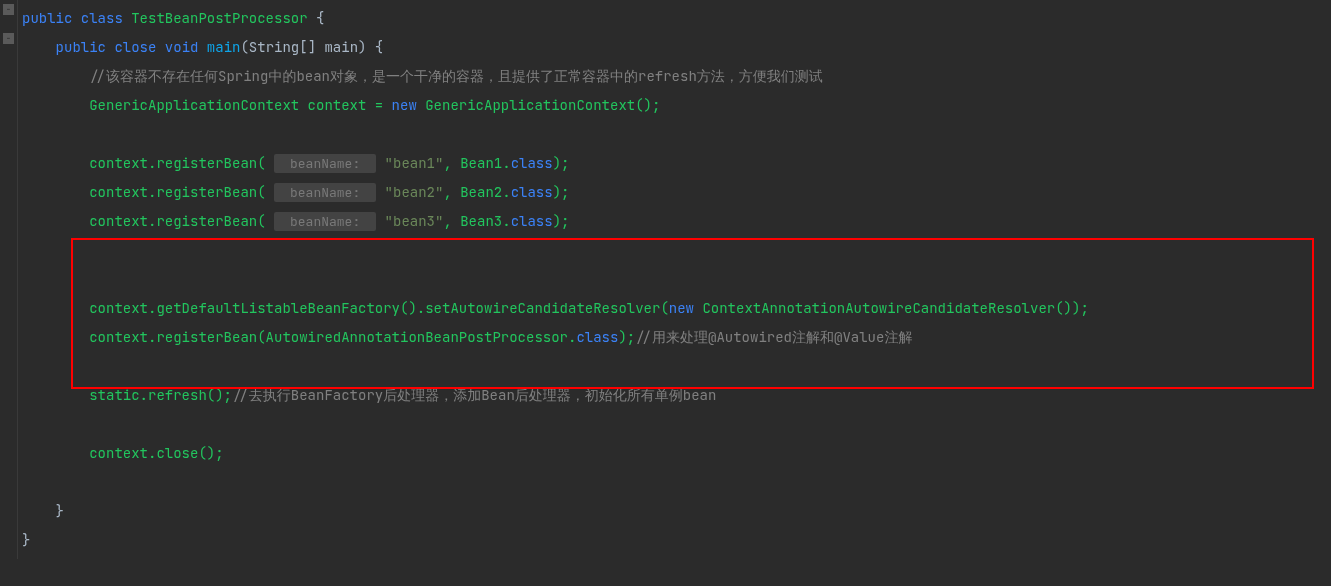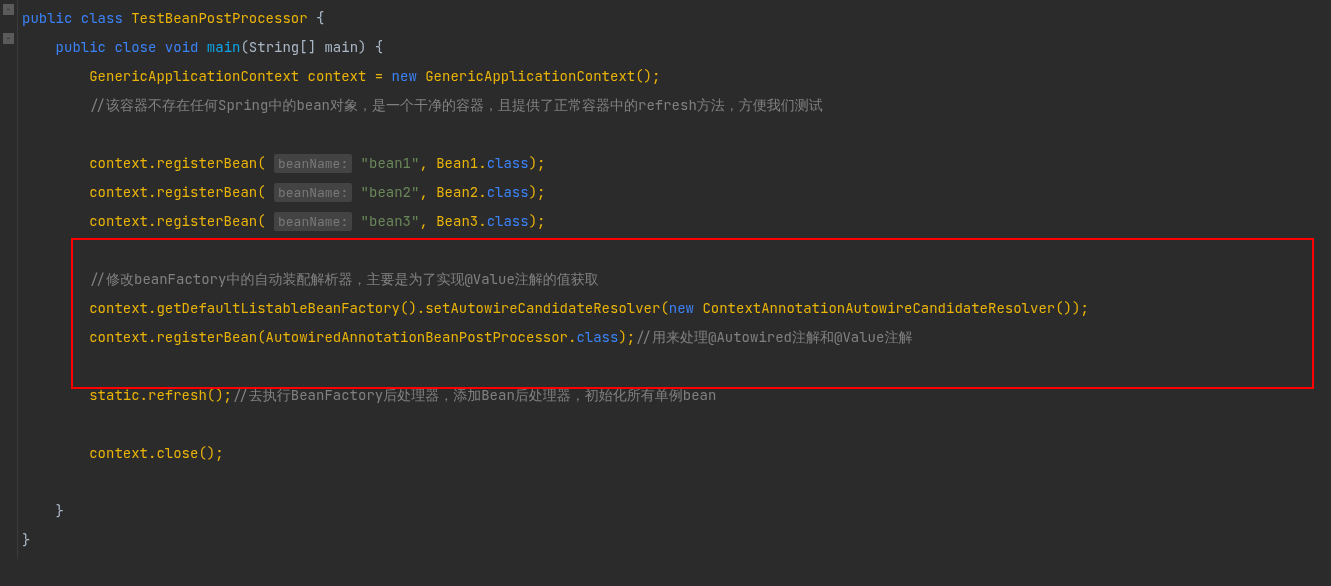--- a/index.html
+++ b/index.html
@@ -62,25 +62,25 @@
       position: relative;
       z-index: 1;
     }
     .kw { color: #3b82f6; }
     .method { color: #0ea5e9; }
     .str { color: #6a8759; }
     .comment { color: #808080; }
     .param-hint {
       background-color: #434343;
       color: #787878;
-      padding: 1px 4px;
+      padding: 1px 16px;
       border-radius: 2px;
       font-size: 13px;
     }
-    .ident { color: #eab308; }
+    .ident { color: #22c55e; }
     .punct { color: #a9b7c6; }
     .red-box {
       position: absolute;
       border: 2px solid #ff0000;
       z-index: 5;
       pointer-events: none;
     }
   </style>
 </head>
 <body>
@@ -89,35 +89,35 @@
   <div class="gutter">
     <div class="fold-icon" style="top: 4px;">−</div>
     <div class="fold-icon" style="top: 33px;">−</div>
   </div>
   <div class="code-area">
 
     <div class="line"><span class="line-content"><span class="kw">public</span> <span class="kw">class</span> <span class="ident">TestBeanPostProcessor</span><span class="punct"> {</span></span></div>
 
     <div class="line"><span class="line-content"><span>    </span><span class="kw">public</span> <span class="kw">close</span> <span class="kw">void</span> <span class="method">main</span><span class="punct">(String[] main) {</span></span></div>
 
+    <div class="line"><span class="line-content"><span>        </span><span class="comment">//该容器不存在任何Spring中的bean对象，是一个干净的容器，且提供了正常容器中的refresh方法，方便我们测试</span></span></div>
+
     <div class="line"><span class="line-content"><span>        </span><span class="ident">GenericApplicationContext context = </span><span class="kw">new</span><span class="ident"> GenericApplicationContext();</span></span></div>
-
-    <div class="line"><span class="line-content"><span>        </span><span class="comment">//该容器不存在任何Spring中的bean对象，是一个干净的容器，且提供了正常容器中的refresh方法，方便我们测试</span></span></div>
 
     <div class="line"><span class="line-content"> </span></div>
 
     <div class="line"><span class="line-content"><span>        </span><span class="ident">context.registerBean( </span><span class="param-hint">beanName:</span><span class="str"> "bean1"</span><span class="ident">, Bean1.</span><span class="kw">class</span><span class="ident">);</span></span></div>
 
     <div class="line"><span class="line-content"><span>        </span><span class="ident">context.registerBean( </span><span class="param-hint">beanName:</span><span class="str"> "bean2"</span><span class="ident">, Bean2.</span><span class="kw">class</span><span class="ident">);</span></span></div>
 
     <div class="line"><span class="line-content"><span>        </span><span class="ident">context.registerBean( </span><span class="param-hint">beanName:</span><span class="str"> "bean3"</span><span class="ident">, Bean3.</span><span class="kw">class</span><span class="ident">);</span></span></div>
 
     <div class="line"><span class="line-content"> </span></div>
 
-    <div class="line"><span class="line-content"><span>        </span><span class="comment">//修改beanFactory中的自动装配解析器，主要是为了实现@Value注解的值获取</span></span></div>
+    <div class="line"><span class="line-content"><span>        </span></span></div>
 
     <div class="line"><span class="line-content"><span>        </span><span class="ident">context.getDefaultListableBeanFactory().setAutowireCandidateResolver(</span><span class="kw">new</span><span class="ident"> ContextAnnotationAutowireCandidateResolver());</span></span></div>
 
     <div class="line"><span class="line-content"><span>        </span><span class="ident">context.registerBean(AutowiredAnnotationBeanPostProcessor.</span><span class="kw">class</span><span class="ident">);</span><span class="comment">//用来处理@Autowired注解和@Value注解</span></span></div>
 
 
     <div class="line"><span class="line-content"> </span></div>
 
     <div class="line"><span class="line-content"><span>        </span><span class="ident">static.refresh();</span><span class="comment">//去执行BeanFactory后处理器，添加Bean后处理器，初始化所有单例bean</span></span></div>
 

